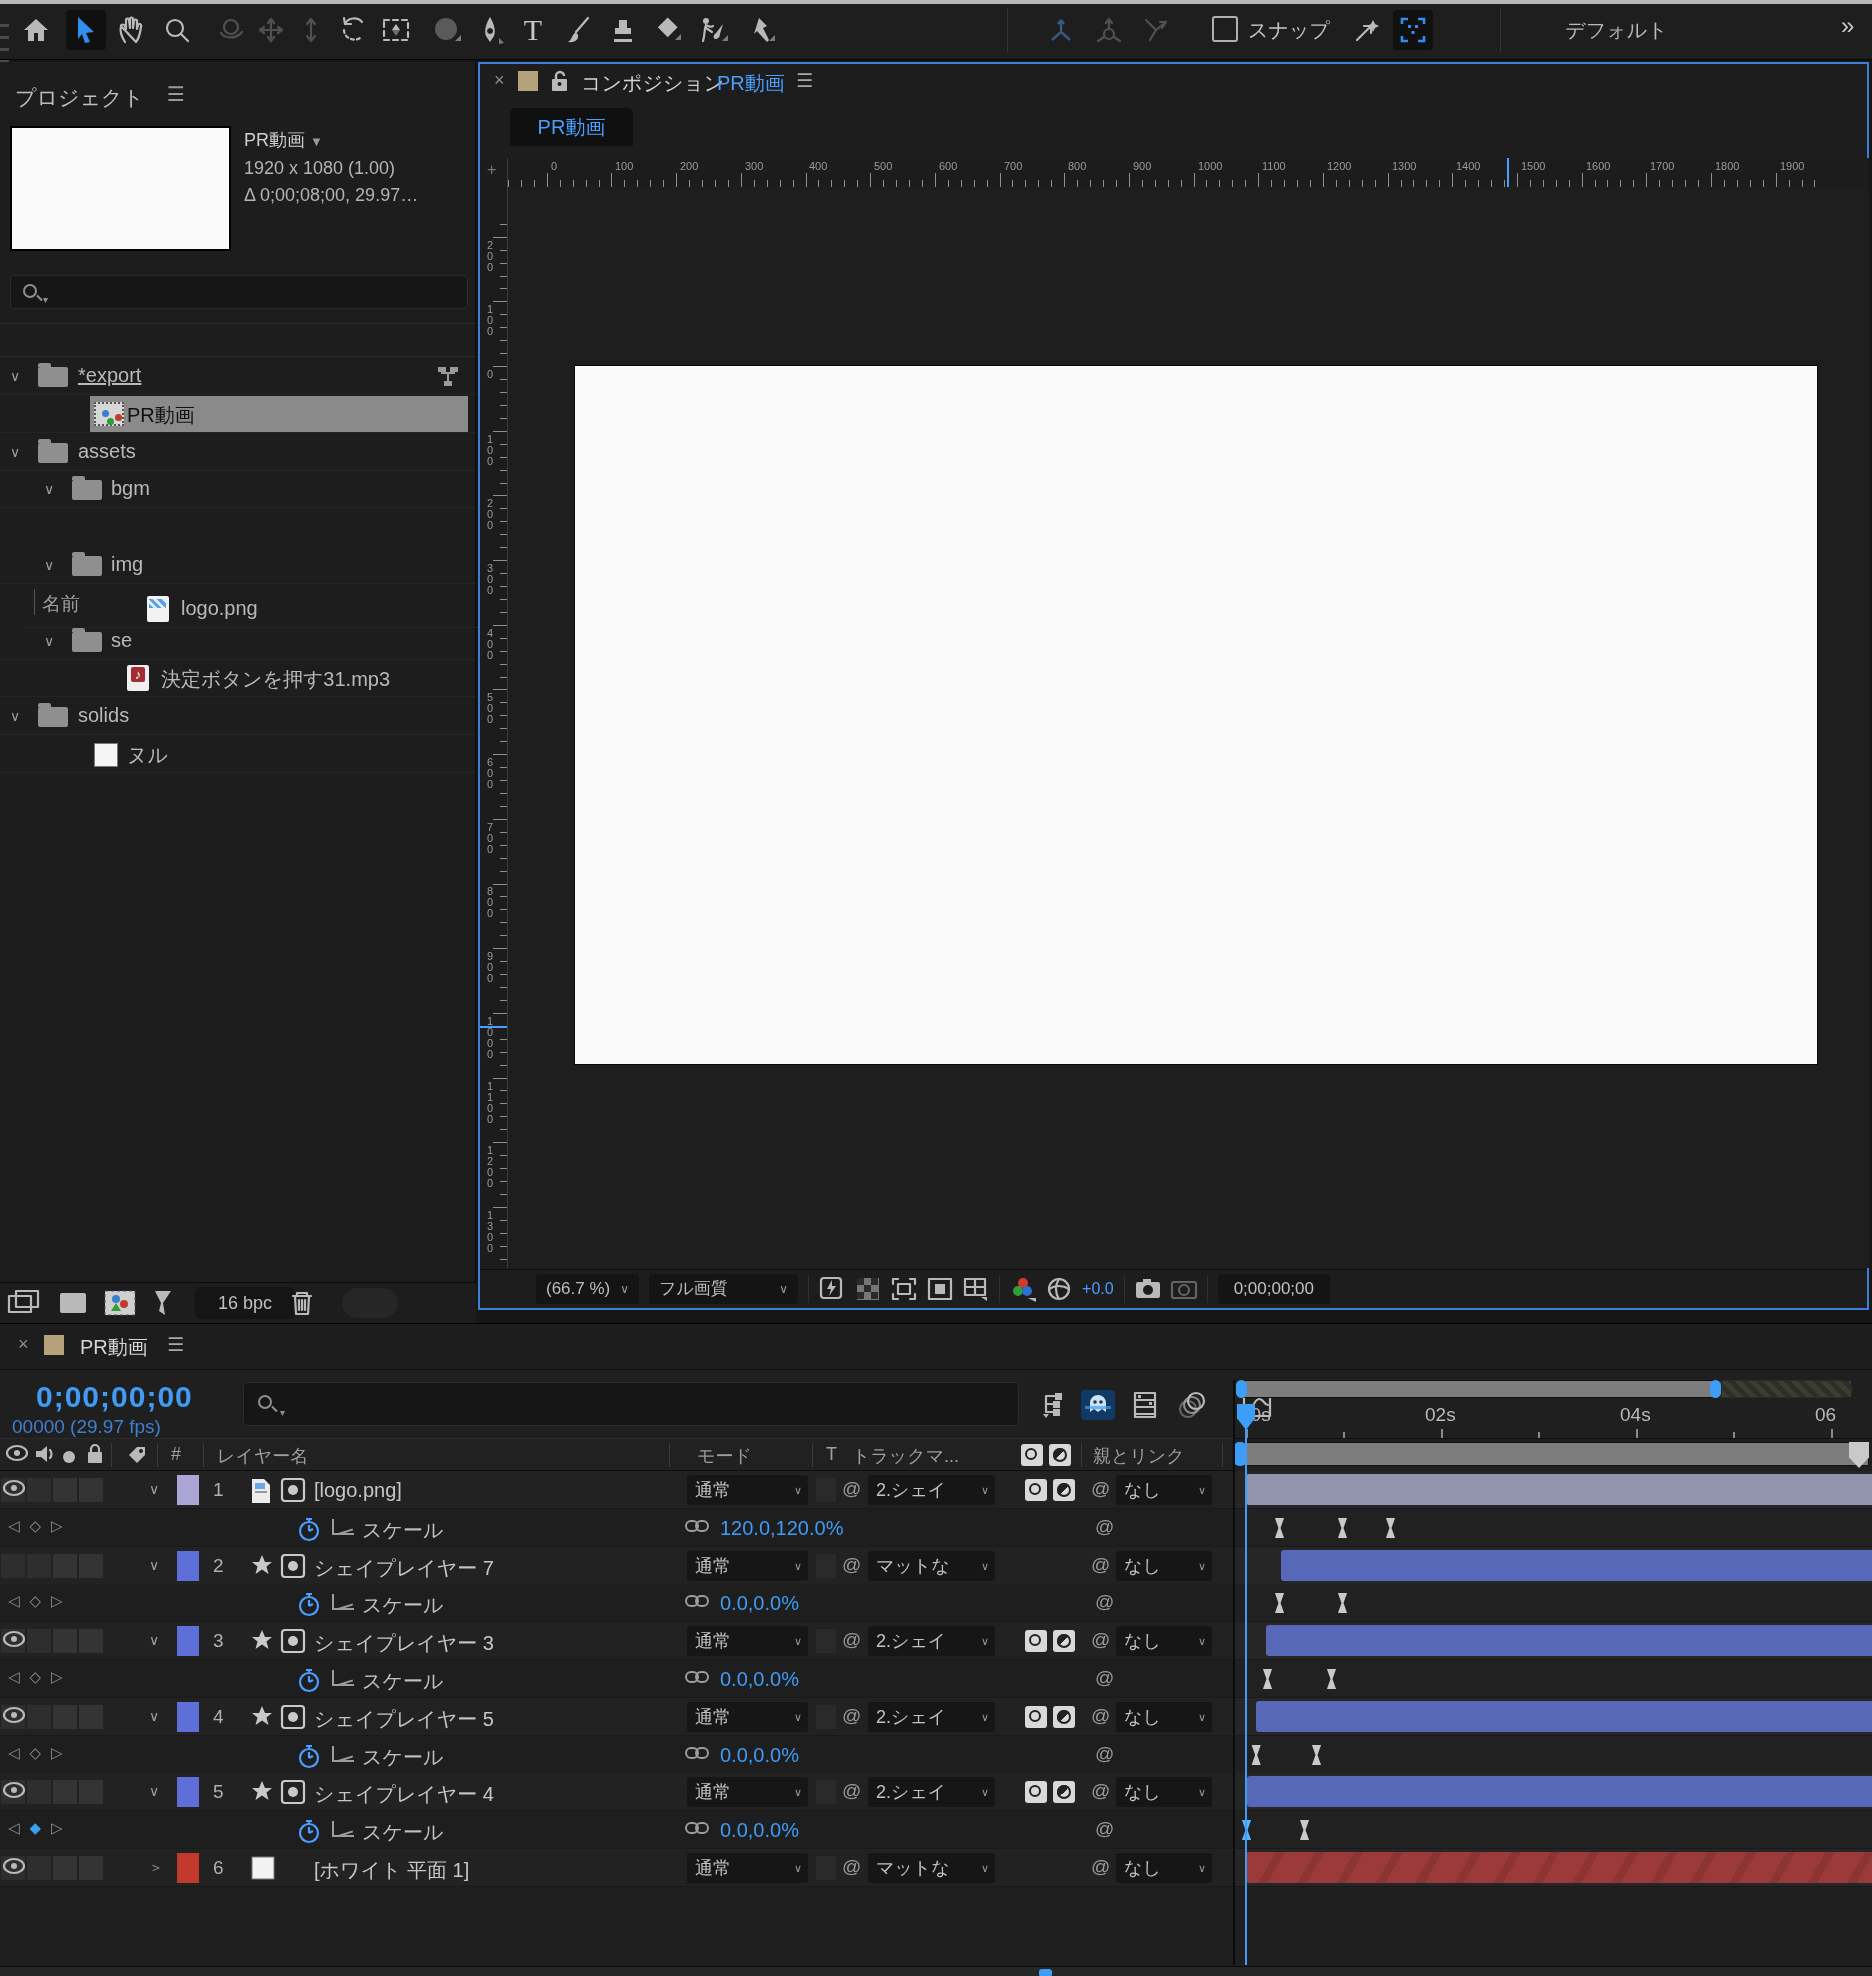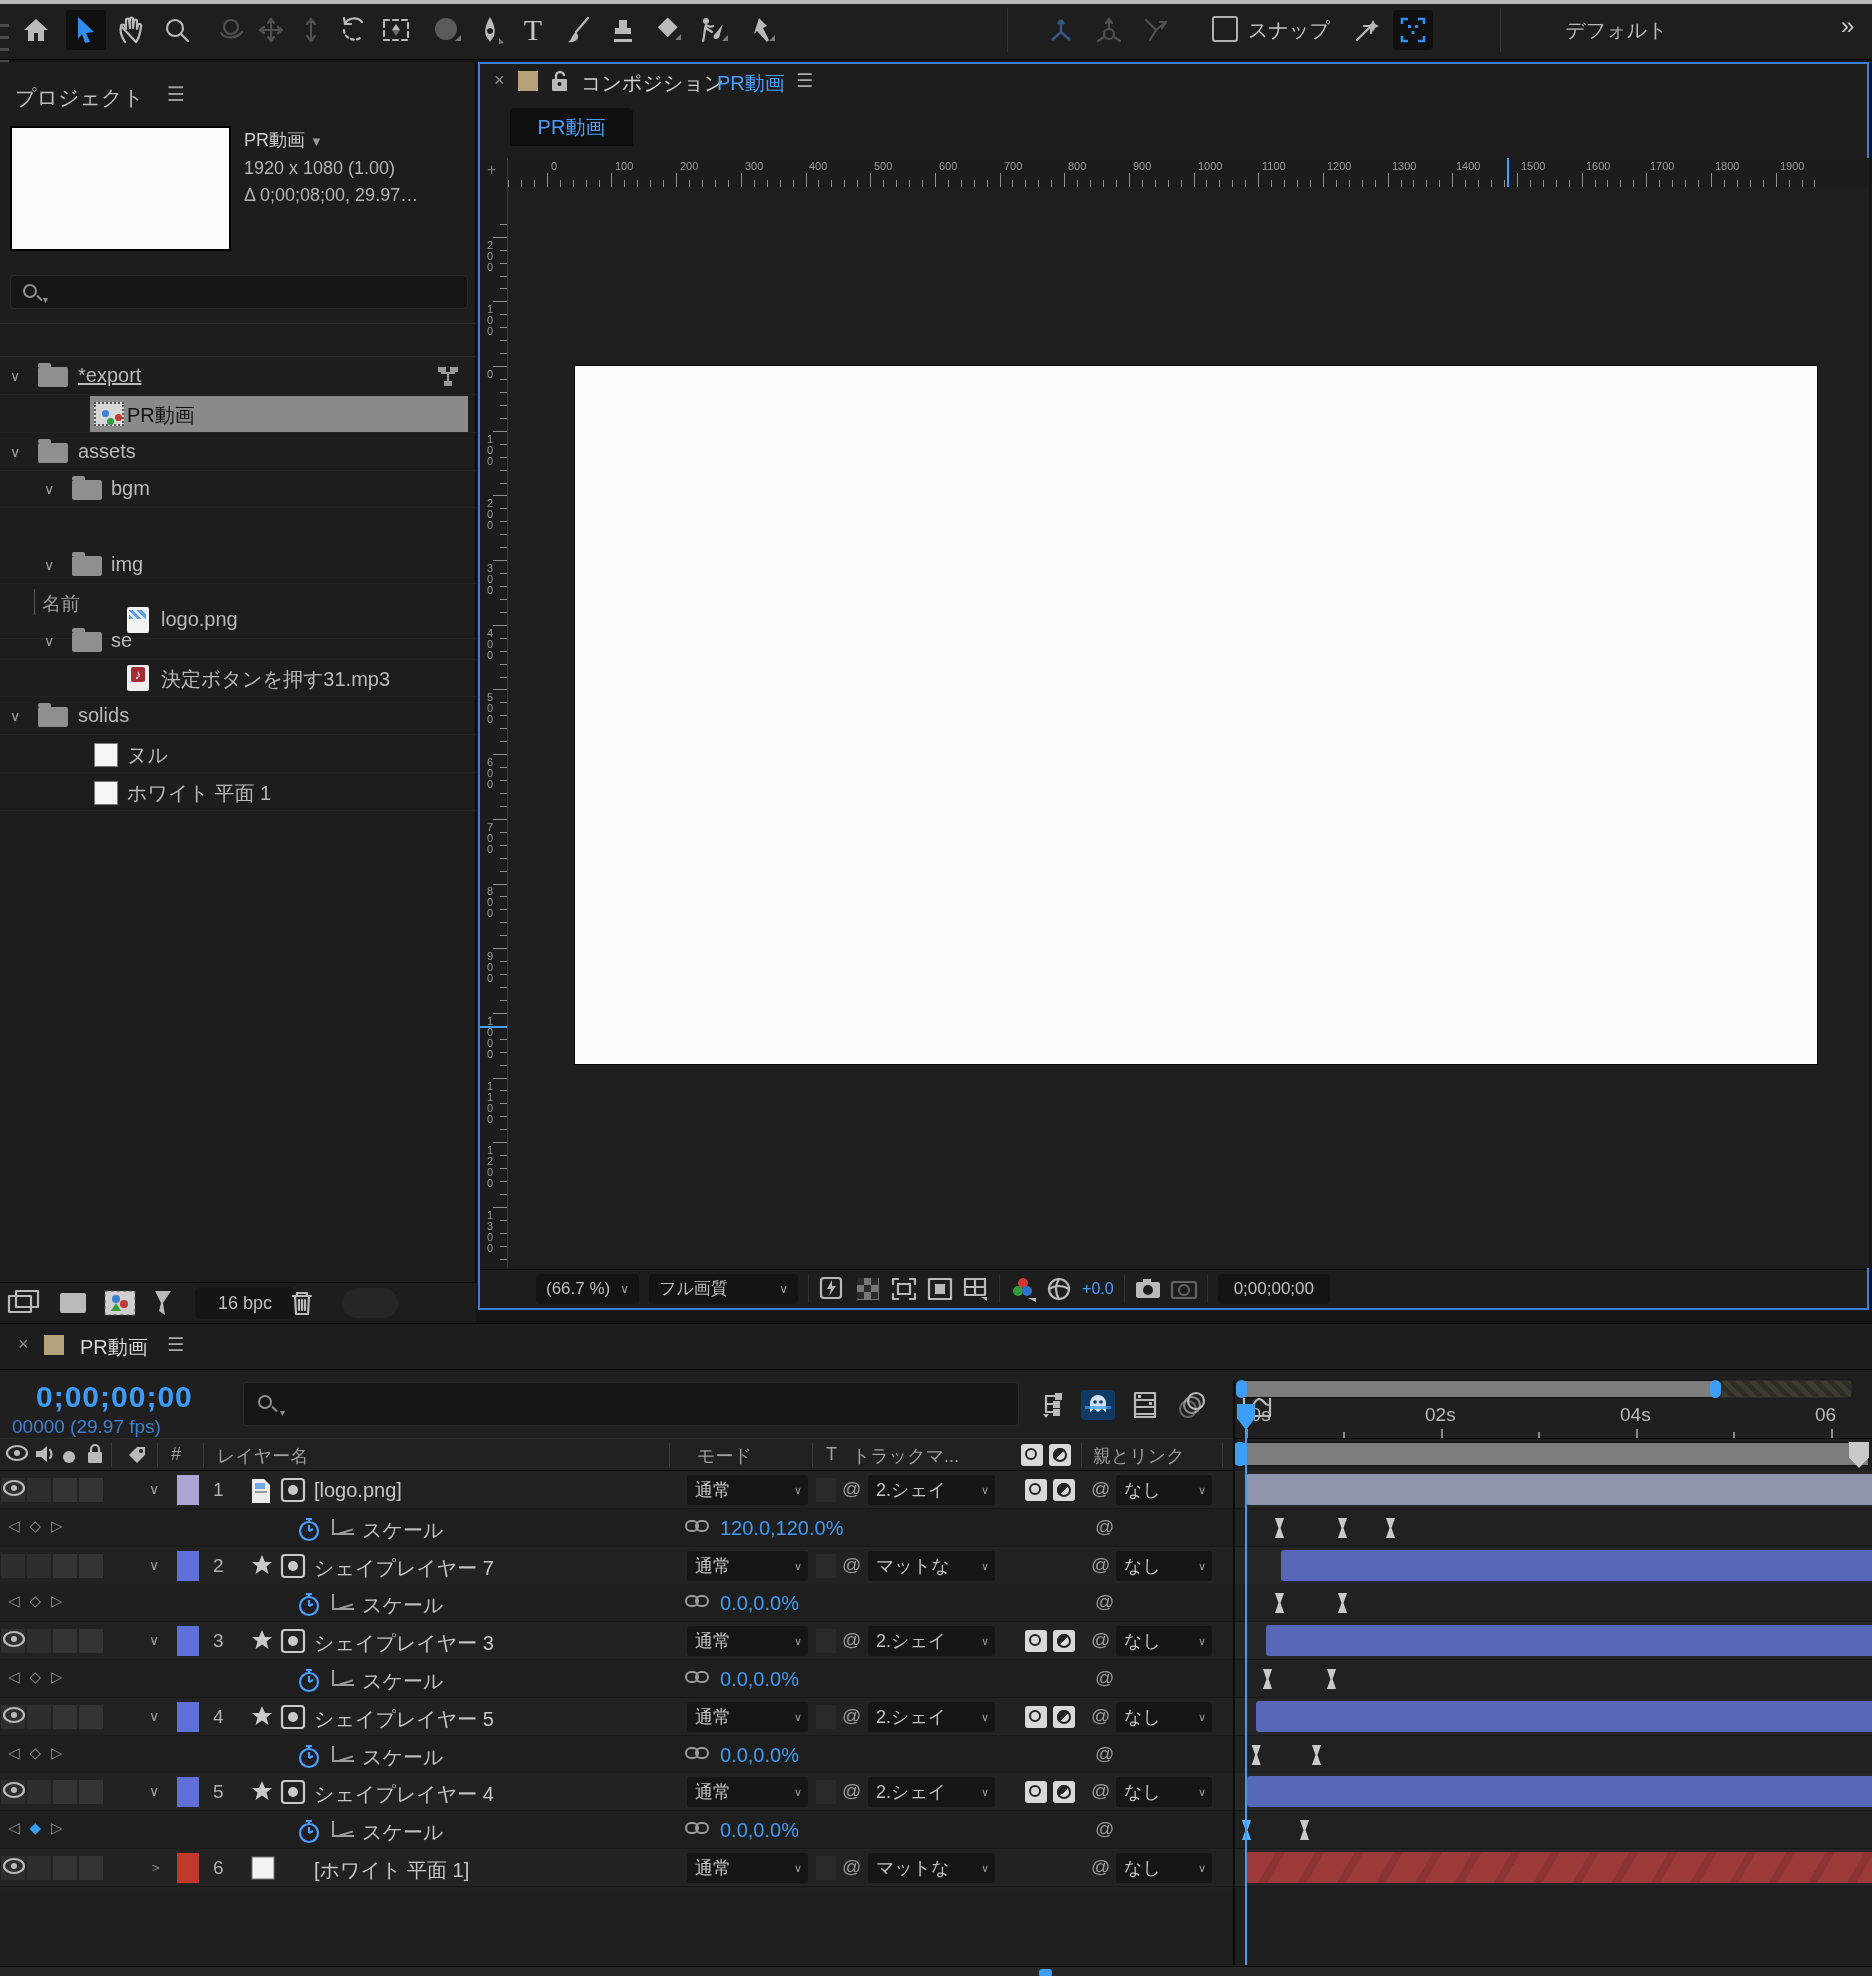--- a/index.html
+++ b/index.html
@@ -376,45 +376,41 @@
         <div class="tree-row" style="top: 113px;">
           <div class="chev" style="left: 44px;">∨</div>
           <div class="folder-ic" style="left: 72px;"></div>
           <div class="tree-label" style="left: 111px;">bgm</div>
         </div>
         <div class="tree-row" style="top: 189px;">
           <div class="chev" style="left: 44px;">∨</div>
           <div class="folder-ic" style="left: 72px;"></div>
           <div class="tree-label" style="left: 111px;">img</div>
         </div>
-        <div class="tree-row" style="top: 244px;">
+        <div class="tree-row" style="top: 233px; margin-left: 20px;">
           <div class="img-ic" style="left: 127px;"></div>
           <div class="tree-label" style="left: 161px;">logo.png</div>
         </div>
         <div class="tree-row" style="top: 265px;">
           <div class="chev" style="left: 44px;">∨</div>
           <div class="folder-ic" style="left: 72px;"></div>
           <div class="tree-label" style="left: 111px;">se</div>
         </div>
         <div class="tree-row" style="top: 302px;">
           <div class="audio-ic" style="left: 127px;"></div>
           <div class="tree-label" style="left: 161px;">決定ボタンを押す31.mp3</div>
         </div>
         <div class="tree-row" style="top: 340px;">
           <div class="chev" style="left: 10px;">∨</div>
           <div class="folder-ic" style="left: 38px;"></div>
           <div class="tree-label" style="left: 78px;">solids</div>
         </div>
         <div class="tree-row" style="top: 378px;">
           <div class="solid-ic" style="left: 94px;"></div>
           <div class="tree-label" style="left: 127px;">ヌル</div>
-        </div>
-        <div class="tree-row" style="top: 416px;">
-          <div class="solid-ic" style="left: 94px;"></div>
-          <div class="tree-label" style="left: 127px;">ホワイト 平面 1</div>
         </div>
       </div>
 
     <div id="proj-footer">
       <span class="pf-ic" style="left:8px">
         <svg width="34" height="28" viewBox="0 0 34 28">
             <rect class="ic-stroke" x="1" y="7" width="22" height="16"></rect>
             <rect class="ic-stroke" x="8" y="2" width="22" height="16" fill="#1d1d1d"></rect>
           </svg></span>
       <span class="pf-ic" style="left:58px">

